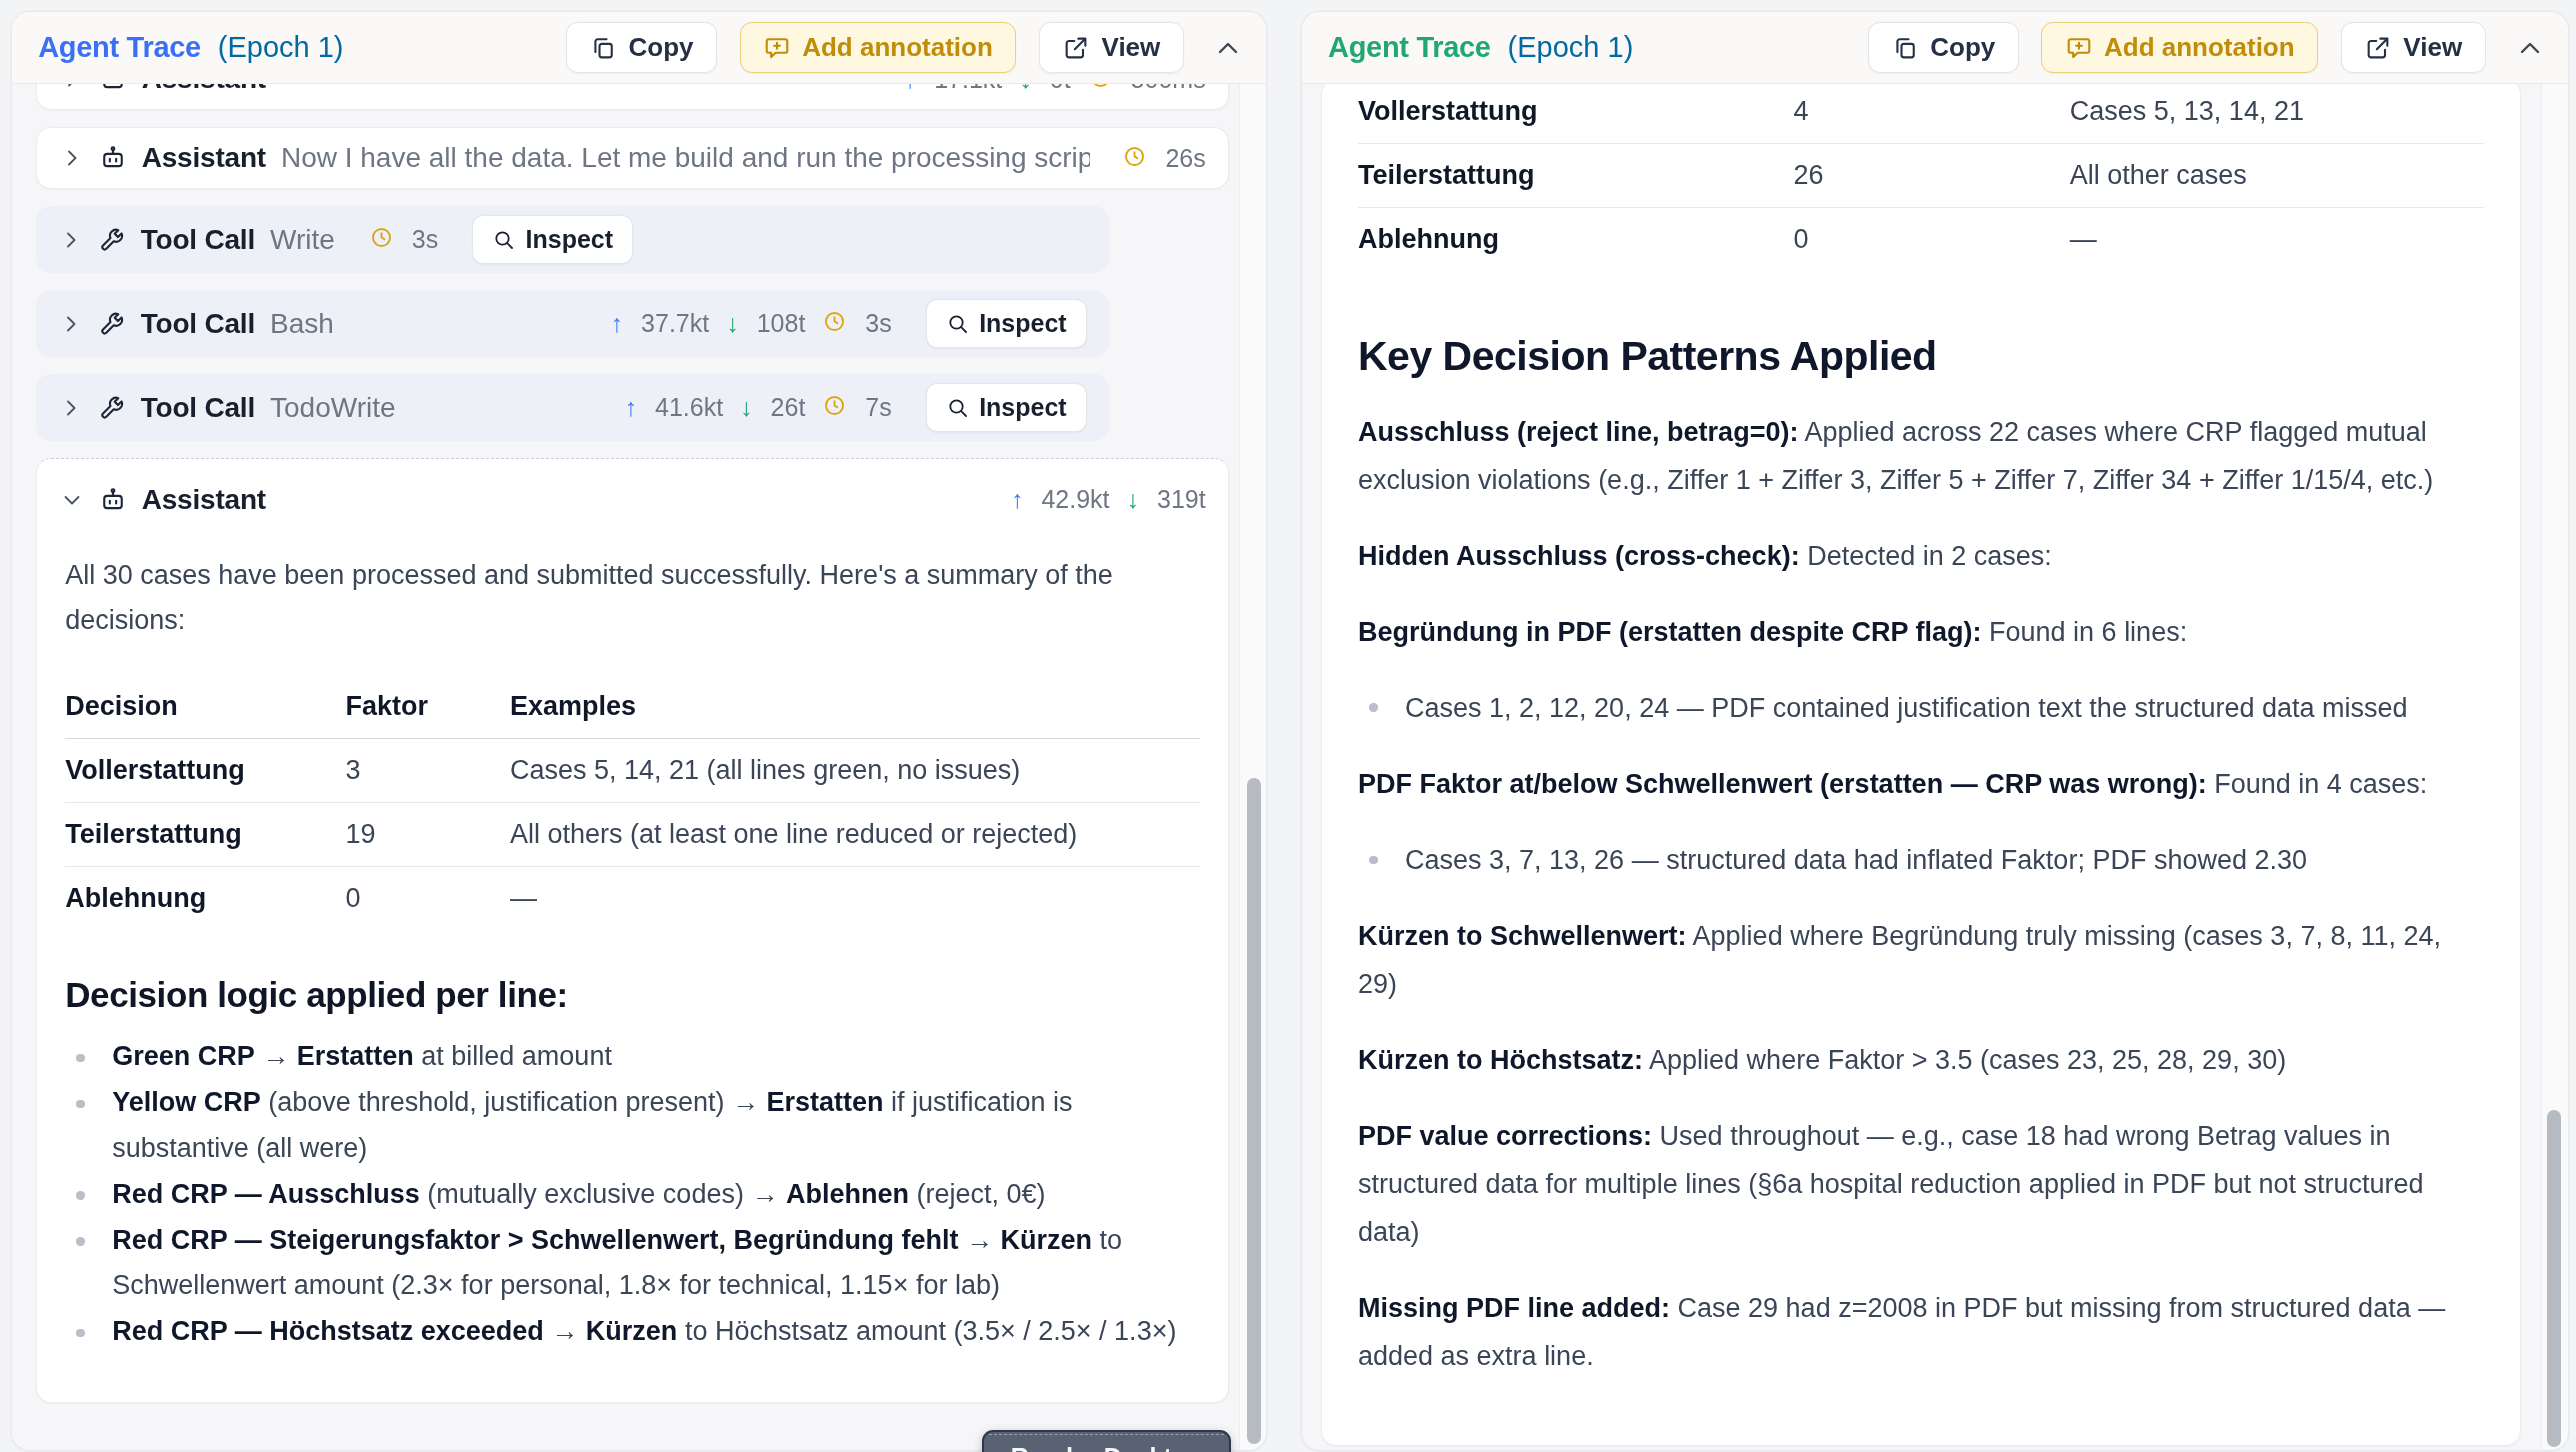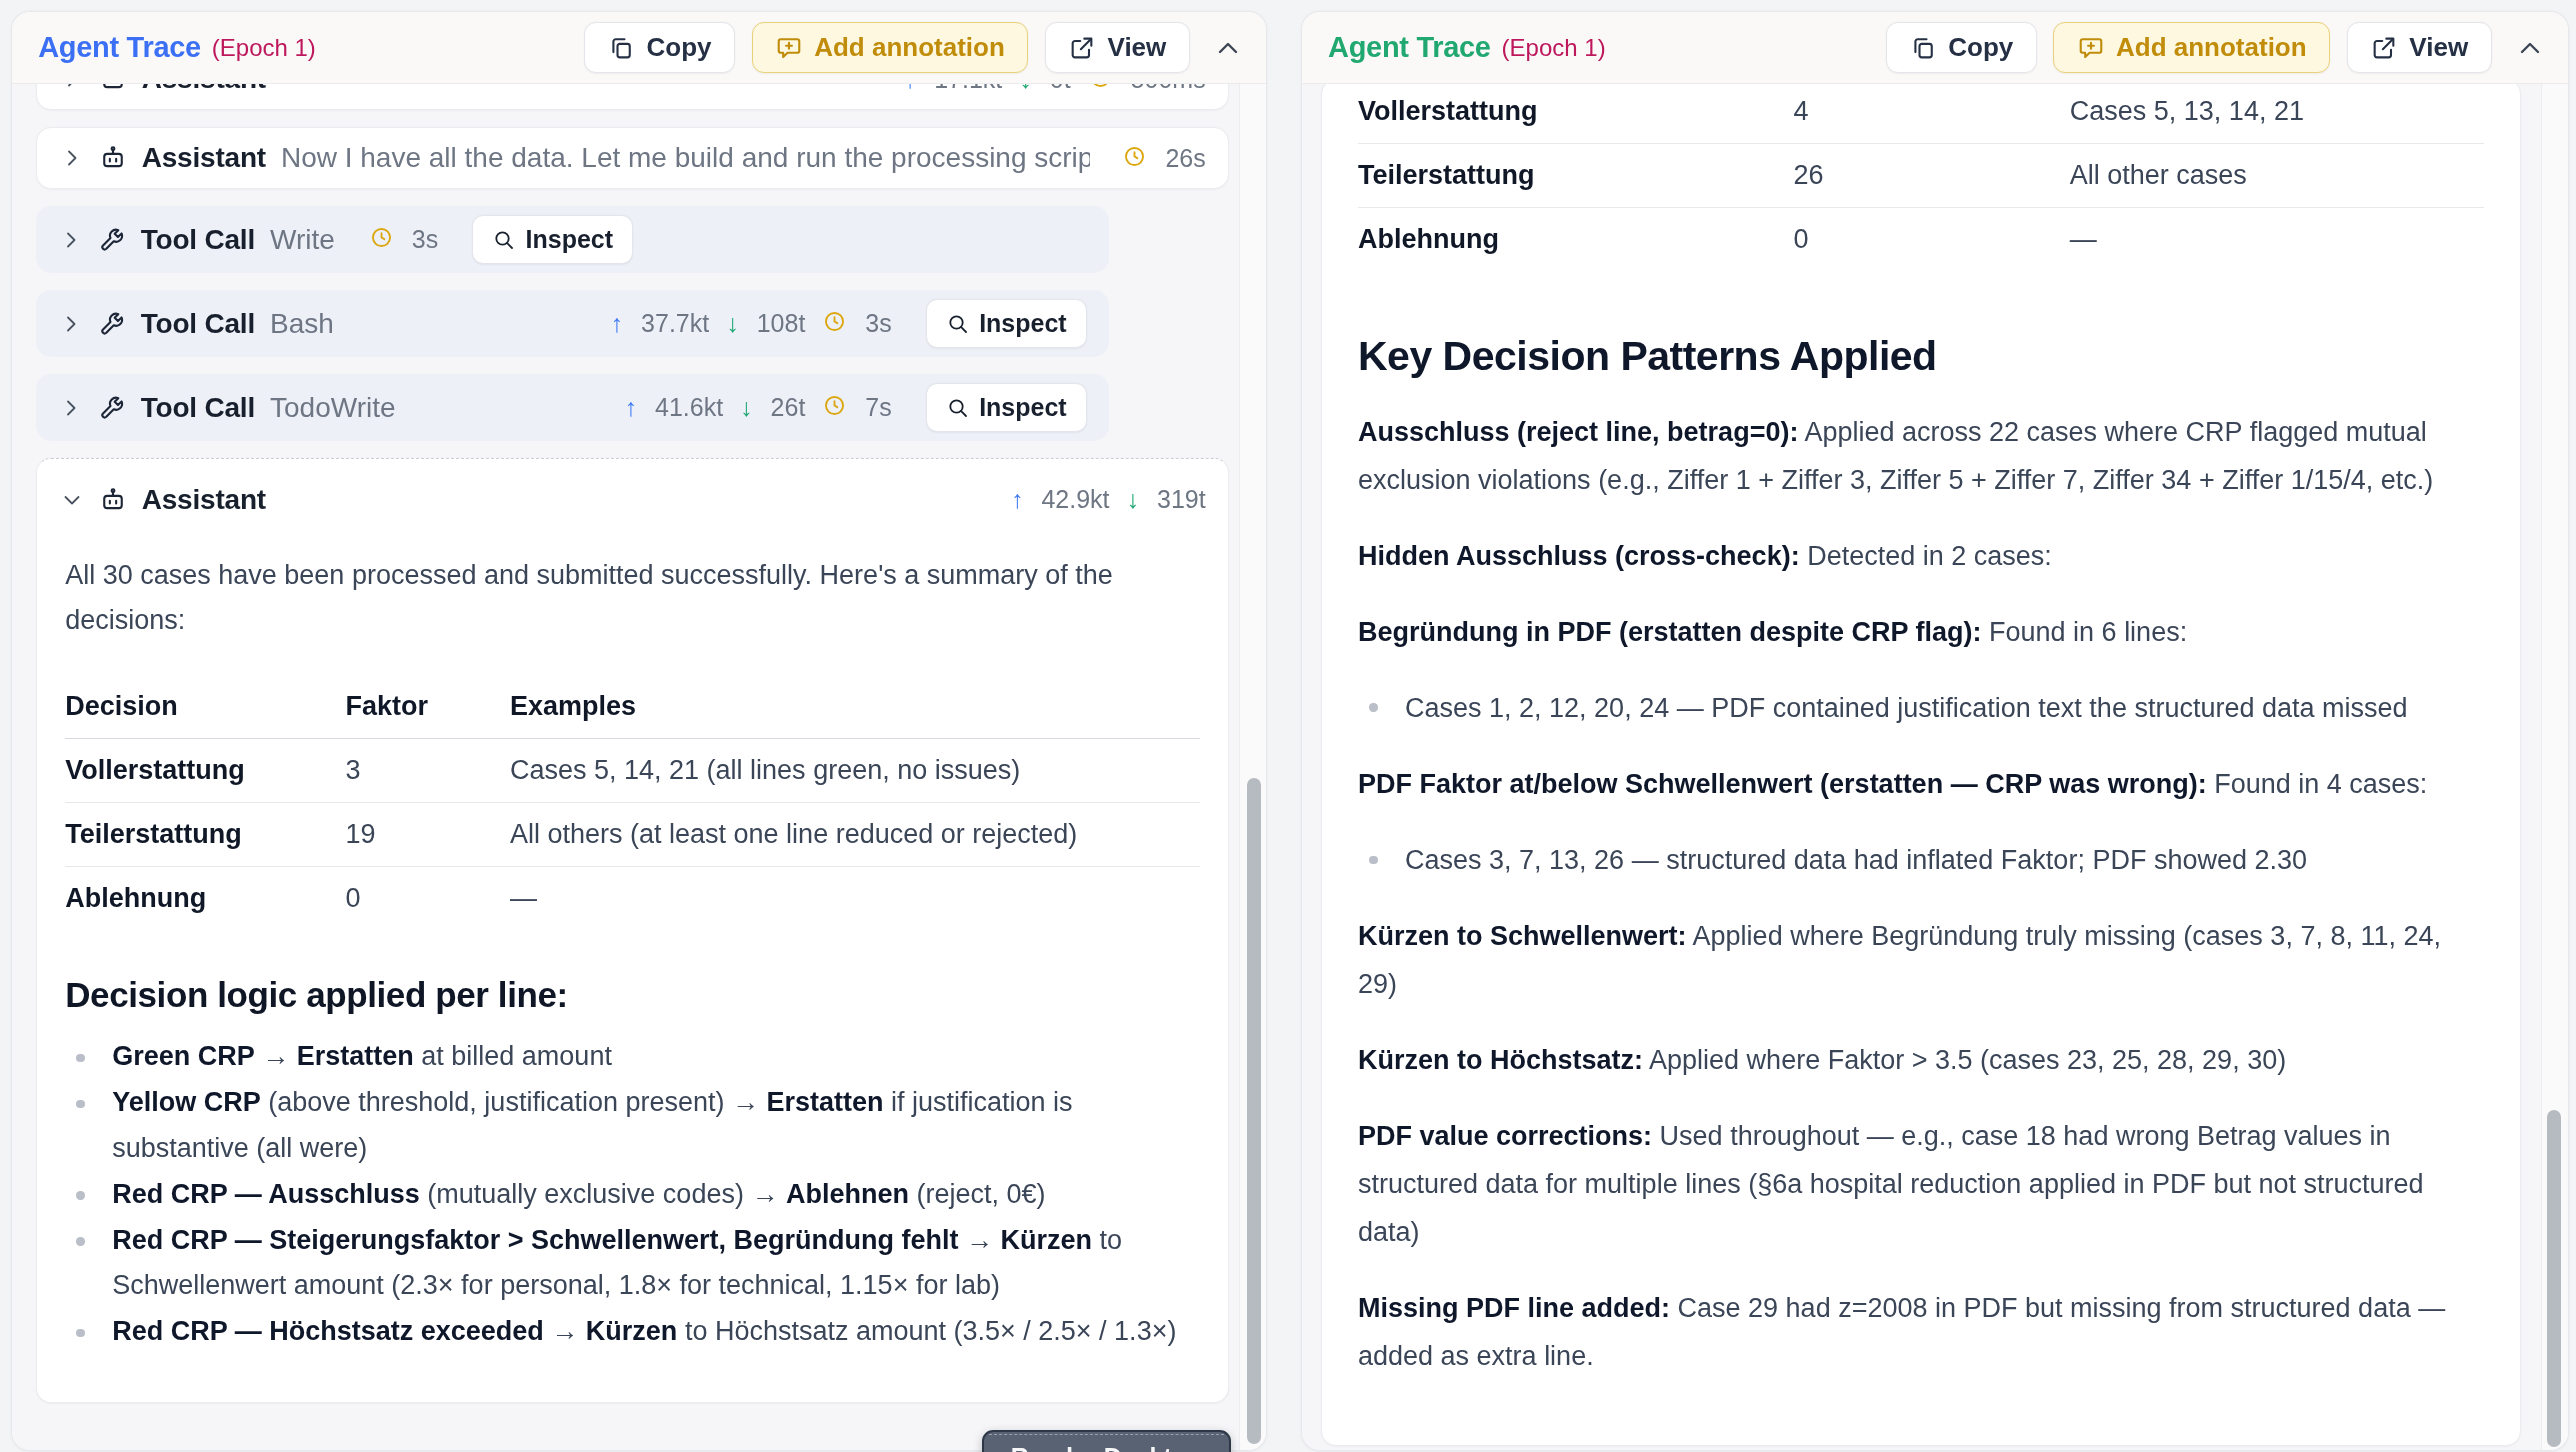--- a/index.html
+++ b/index.html
@@ -8,25 +8,25 @@
        -webkit-font-smoothing:antialiased;}
   #screen{position:absolute;inset:0;}
 
   
   .panel{position:absolute;top:11.2px;height:1438px;background:#fcfcfd;
          border:1.4px solid #e7e8ec;border-radius:19px;
          box-shadow:0 0.9px 2.8px rgba(16,24,40,.05);overflow:hidden;}
   #panel-left{left:11.2px;width:1254px;}
   #panel-right{left:1301px;width:1266px;}
 
-  .panel-header{height:71px;display:flex;align-items:center;gap:9px;
+  .panel-header{height:71px;display:flex;align-items:center;gap:15px;
                 padding:0 19px 0 26px;background:#faf9f7;border-bottom:0.9px solid #ebebee;
                 position:relative;z-index:5;}
   .title{font-size:29px;font-weight:700;letter-spacing:-0.3px;}
-  .epoch{font-size:24px;color:#be185d;margin-left:1.9px;}
+  .epoch{font-size:29px;color:#0369a1;margin-left:1.9px;}
   .spacer{flex:1;}
   .hbtn{display:flex;align-items:center;gap:11.2px;height:51px;padding:0 22.5px;
         background:#ffffff;border:1.4px solid #e3e5ea;border-radius:12px;
         font-size:26px;font-weight:600;color:#253044;
         box-shadow:0 0.9px 1.9px rgba(16,24,40,.05);cursor:pointer;margin-left:7.5px;}
   .hbtn .icon{width:28px;height:28px;}
   .hbtn.annot{background:#fdf8df;border-color:#e9d07a;color:#c08c0a;}
   .chev-up{width:39px;height:39px;color:#3d4654;margin-left:9.4px;display:flex;
            align-items:center;justify-content:center;cursor:pointer;}
   .chev-up .icon{width:32px;height:32px;}

